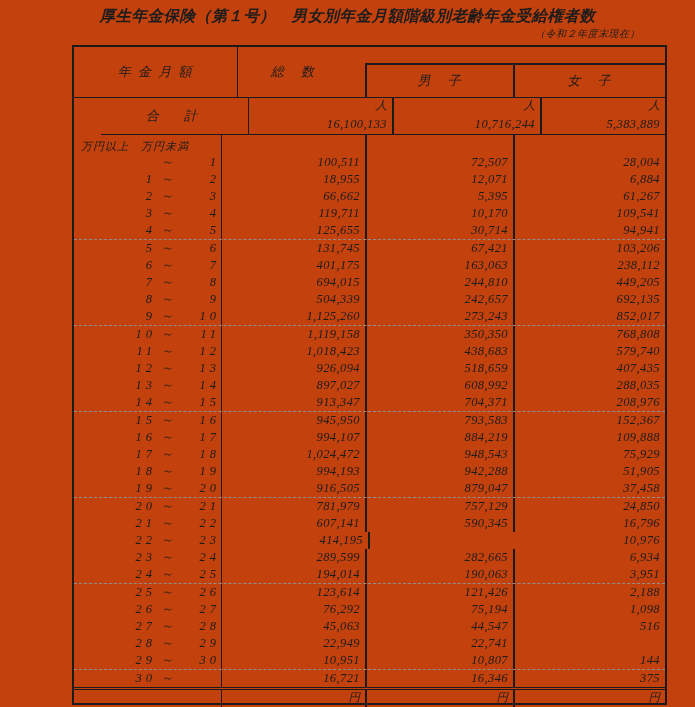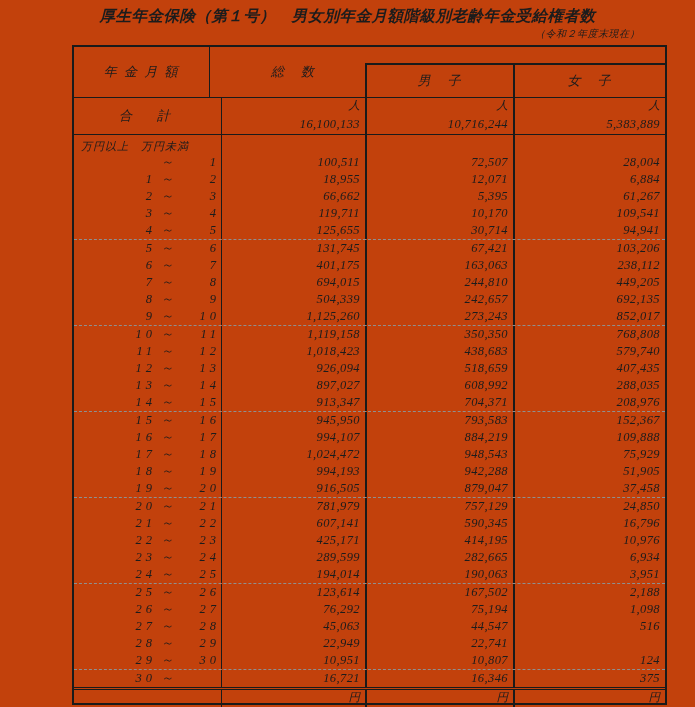--- a/index.html
+++ b/index.html
@@ -8,38 +8,38 @@
   .title{position:absolute;top:6px;left:0;width:100%;text-align:center;
          font-size:15.5px;font-weight:bold;letter-spacing:0.5px;}
   .subtitle{position:absolute;top:27px;right:55px;font-size:10px;letter-spacing:0.5px;}
 
   .tbl{position:absolute;left:72px;top:45px;width:595px;height:660px;box-sizing:border-box;
        border:2px solid #1a1a1a;display:flex;flex-direction:column;}
 
   
   .hdr{flex:none;height:50px;position:relative;border-bottom:1px solid #1a1a1a;}
   .hc{display:flex;align-items:center;justify-content:center;font-size:13px;letter-spacing:2px;box-sizing:border-box;}
-  .hc1{position:absolute;left:0;top:0;bottom:0;width:136px;border-right:1px solid #1a1a1a;}
+  .hc1{position:absolute;left:0;top:0;bottom:0;width:164px;border-right:1px solid #1a1a1a;}
   .hc2{position:absolute;left:148px;top:0;bottom:0;width:143px;}
   .mfbox{position:absolute;left:291px;right:0;top:16px;bottom:0;box-sizing:border-box;
          border-top:2px solid #1a1a1a;border-left:2px solid #1a1a1a;display:flex;}
   .hc3{width:148px;height:100%;border-right:2px solid #1a1a1a;}
   .hc4{flex:1;height:100%;}
 
   
   .c{box-sizing:border-box;height:100%;}
   .c1{width:148px;border-right:1px solid #1a1a1a;}
   .c2{width:145px;border-right:2px solid #1a1a1a;}
   .c3{width:148px;border-right:2px solid #1a1a1a;}
   .c4{flex:1;}
 
   .trow{display:flex;flex:none;}
 
   
-  .total{height:36px;border-bottom:1px solid #1a1a1a;}
+  .total{height:36px;border-bottom:1px solid #1a1a1a;margin-left:27px;}
   .lblcell{display:flex;align-items:center;justify-content:center;font-size:13px;letter-spacing:6px;}
   .two{display:flex;flex-direction:column;justify-content:space-between;align-items:flex-end;padding:1px 5px 2px 0;}
   .unit{font-size:11.5px;line-height:1.2;}
   .val{font-size:12.5px;letter-spacing:0.4px;line-height:1.2;}
 
   
   .rangehdr{height:19px;}
   .rh{font-size:11px;padding:4px 0 0 7px;letter-spacing:1px;}
 
   
@@ -319,21 +319,20 @@
     <div class="c c2 num v2">607,141</div>
     <div class="c c3 num v3">590,345</div>
     <div class="c c4 num v4">16,796</div>
   </div>
         <div class="drow">
     <div class="c c1 rng">
       <span class="lo">22</span>
       <span class="tld">～</span>
       <span class="hi">23</span>
     </div>
-    <div class="c c2 num v2">425,171</div>
     <div class="c c3 num v3">414,195</div>
     <div class="c c4 num v4">10,976</div>
   </div>
         <div class="drow">
     <div class="c c1 rng">
       <span class="lo">23</span>
       <span class="tld">～</span>
       <span class="hi">24</span>
     </div>
     <div class="c c2 num v2">289,599</div>
@@ -350,21 +349,21 @@
     <div class="c c3 num v3">190,063</div>
     <div class="c c4 num v4">3,951</div>
   </div>
         <div class="drow sep">
     <div class="c c1 rng">
       <span class="lo">25</span>
       <span class="tld">～</span>
       <span class="hi">26</span>
     </div>
     <div class="c c2 num v2">123,614</div>
-    <div class="c c3 num v3">167,502</div>
+    <div class="c c3 num v3">121,426</div>
     <div class="c c4 num v4">2,188</div>
   </div>
         <div class="drow">
     <div class="c c1 rng">
       <span class="lo">26</span>
       <span class="tld">～</span>
       <span class="hi">27</span>
     </div>
     <div class="c c2 num v2">76,292</div>
     <div class="c c3 num v3">75,194</div>
@@ -390,21 +389,21 @@
     <div class="c c3 num v3">22,741</div>
   </div>
         <div class="drow">
     <div class="c c1 rng">
       <span class="lo">29</span>
       <span class="tld">～</span>
       <span class="hi">30</span>
     </div>
     <div class="c c2 num v2">10,951</div>
     <div class="c c3 num v3">10,807</div>
-    <div class="c c4 num v4">124</div>
+    <div class="c c4 num v4">144</div>
   </div>
         <div class="drow sep">
     <div class="c c1 rng">
       <span class="lo">30</span>
       <span class="tld">～</span>
       <span class="hi"></span>
     </div>
     <div class="c c2 num v2">16,721</div>
     <div class="c c3 num v3">16,346</div>
     <div class="c c4 num v4">375</div>

